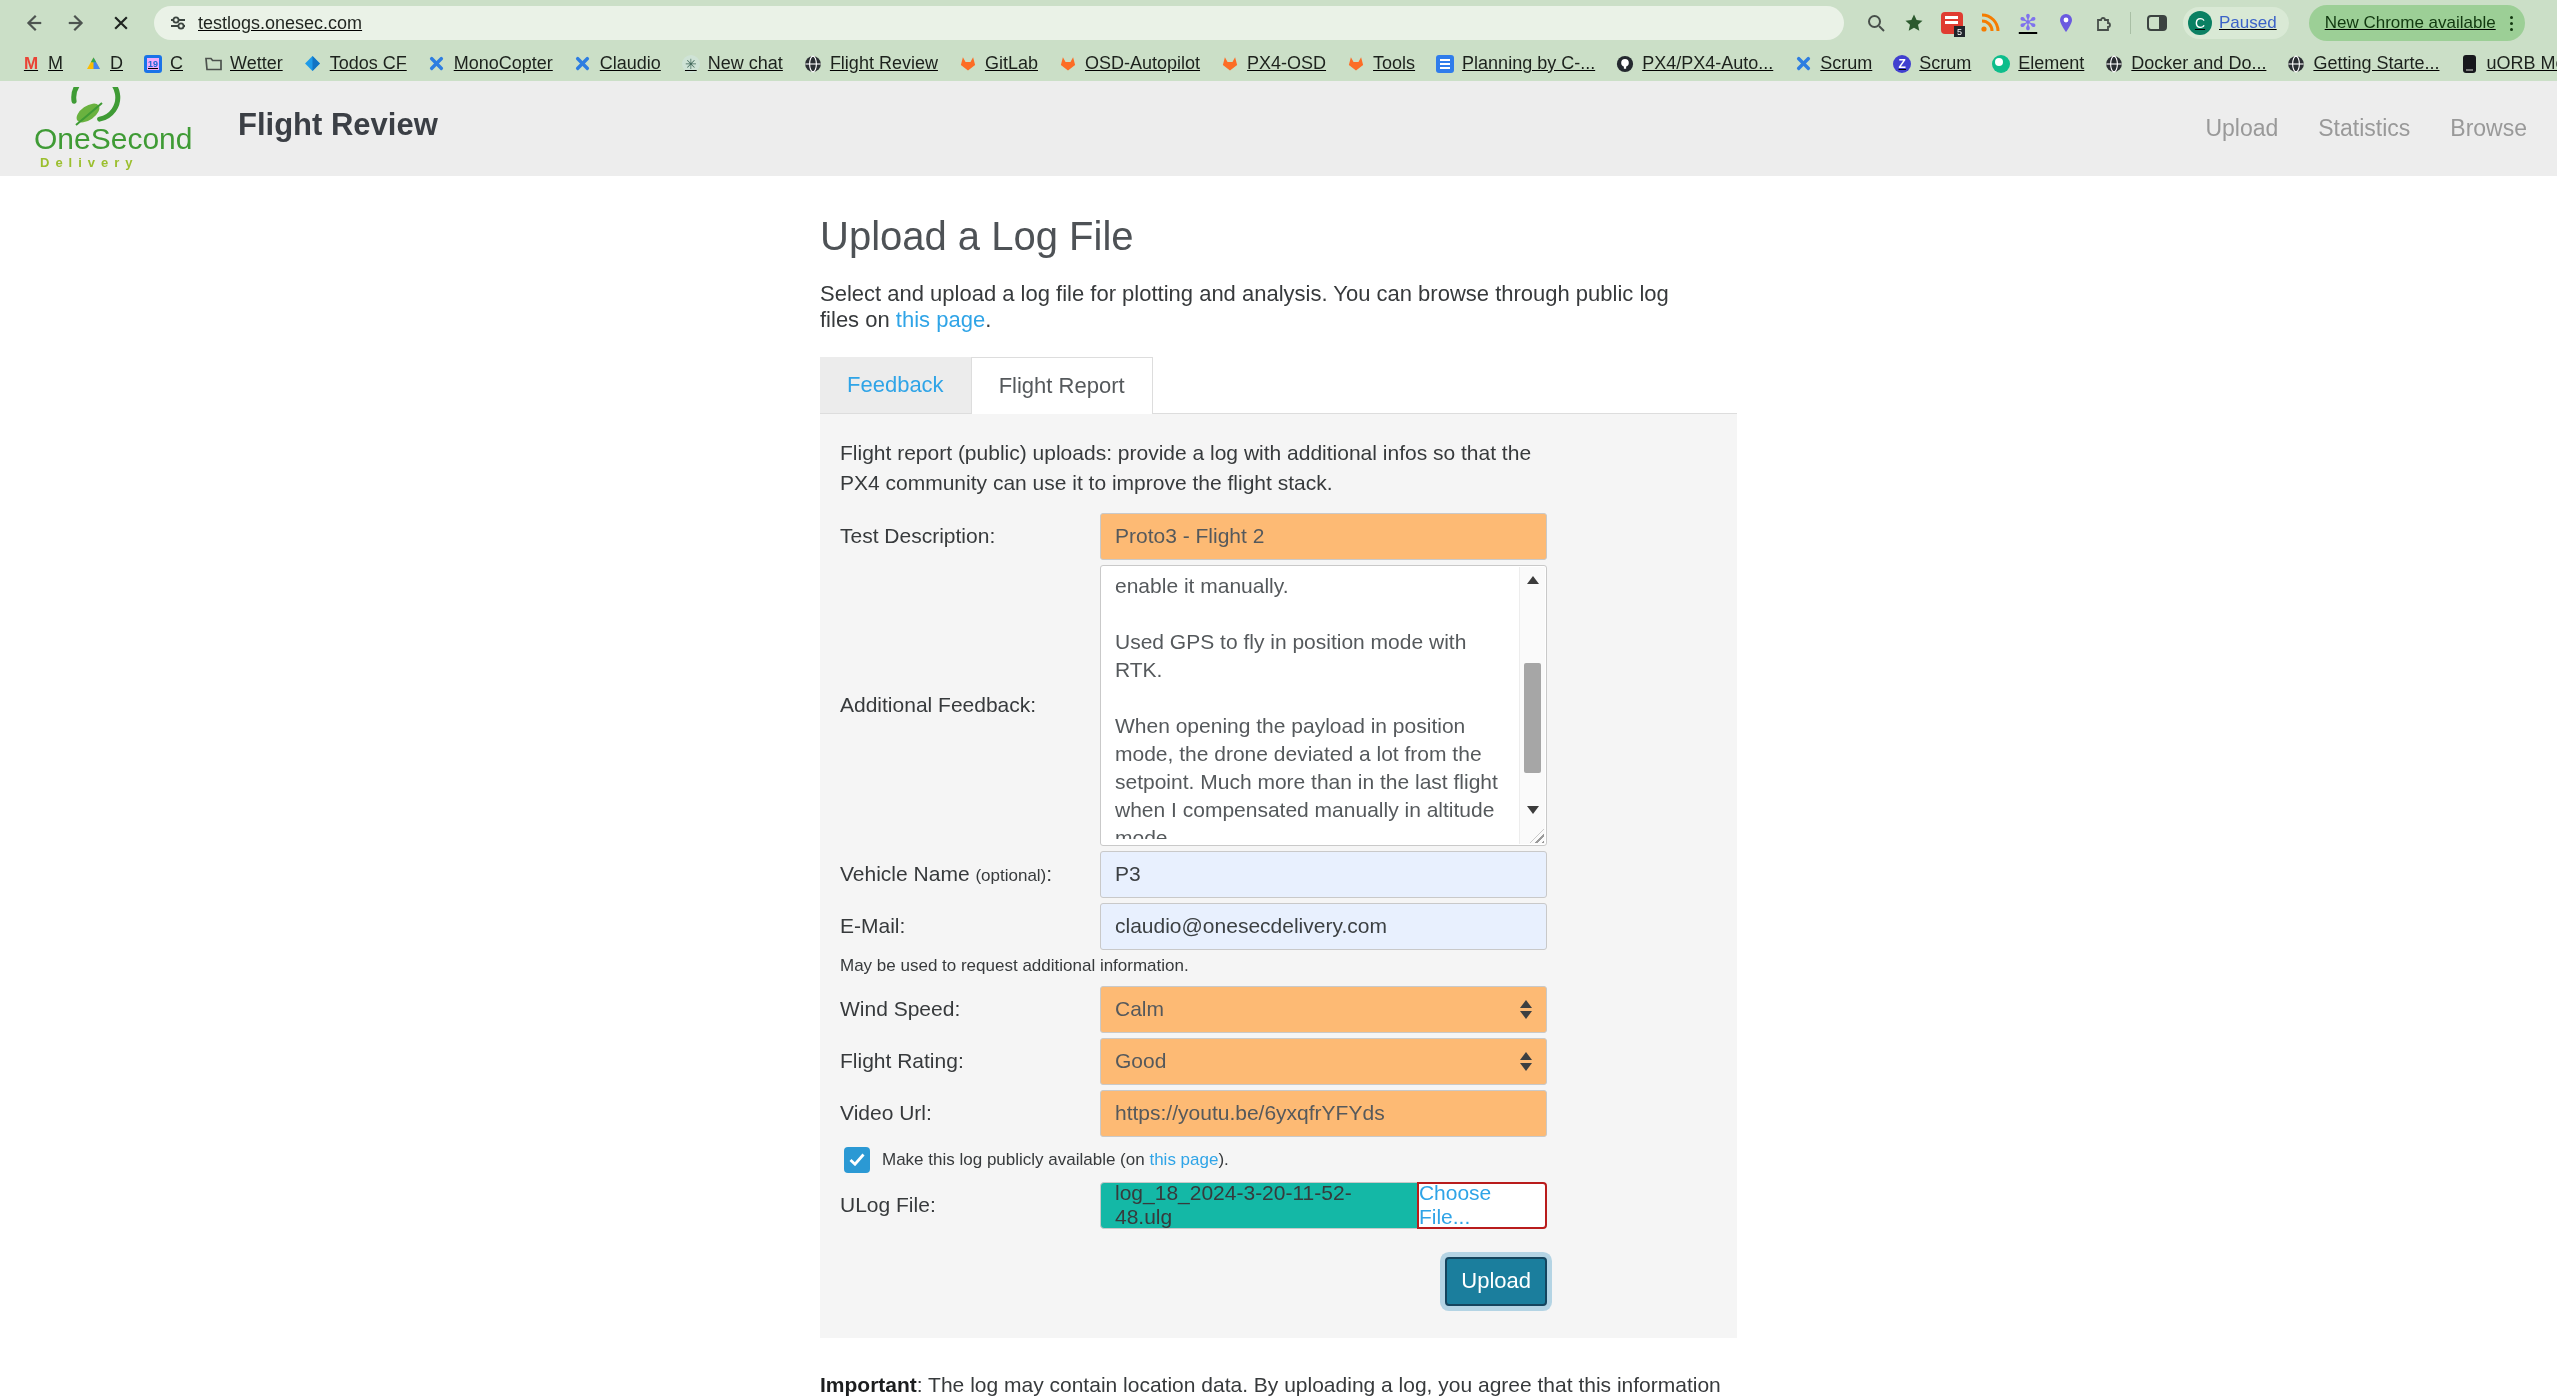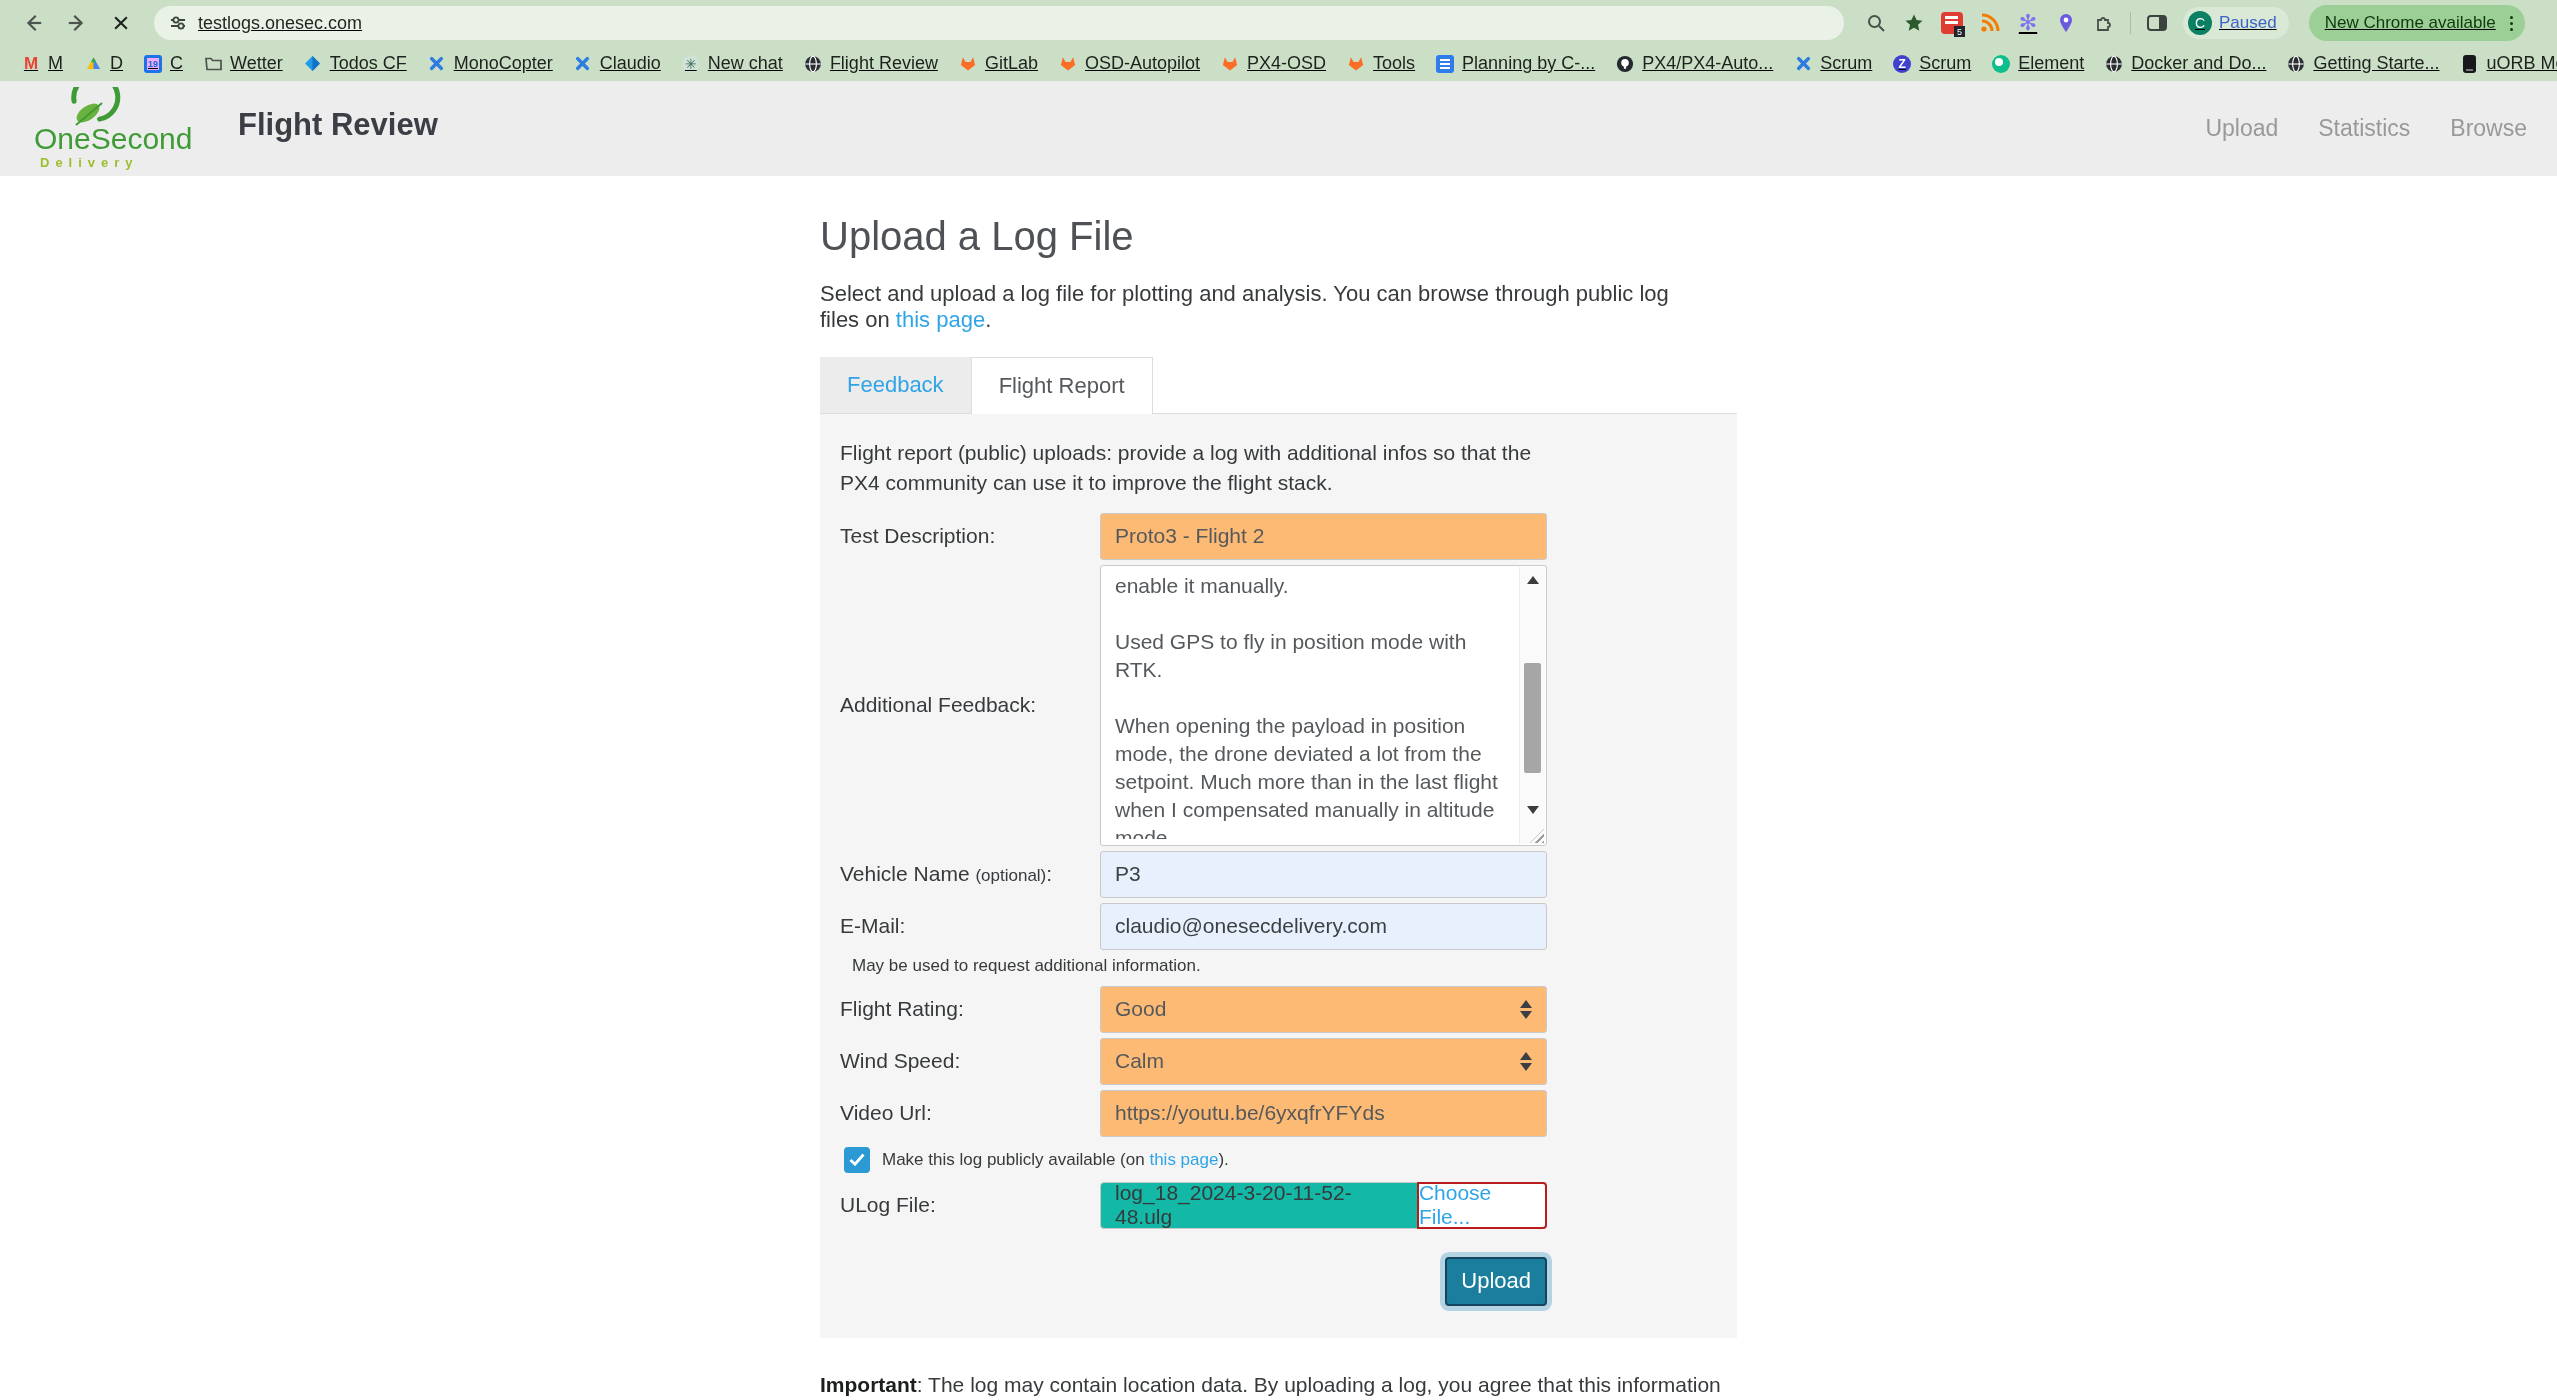--- a/index.html
+++ b/index.html
@@ -88,21 +88,21 @@
   .ta-scroll { position:absolute; top:1px; right:1px; bottom:1px; width:26px; background:#fafafa; border-left:1px solid #ededed; }
   .arr-up, .arr-dn { position:absolute; left:50%; transform:translateX(-50%); width:0; height:0;
                      border-left:6px solid transparent; border-right:6px solid transparent; }
   .arr-up { top:9px; border-bottom:8px solid #3c3c3c; }
   .arr-dn { bottom:30px; border-top:8px solid #3c3c3c; }
   .ta-thumb { position:absolute; left:4px; right:4px; top:96px; height:110px; background:#a6a6a6; border-radius:2px; }
   .ta-resize { position:absolute; right:2px; bottom:2px; width:14px; height:14px;
                background:repeating-linear-gradient(135deg, transparent 0 3px, #9a9a9a 3px 5px); 
                clip-path:polygon(100% 0, 100% 100%, 0 100%); }
 
-  .note { font-size:17px; color:#373a3c; margin:6px 0 10px 12px; }
+  .note { font-size:17px; color:#373a3c; margin:6px 0 10px 0; }
 
   .select { justify-content:space-between; cursor:default; }
   .updown { display:flex; flex-direction:column; gap:3px; align-items:center; }
   .updown i { width:0; height:0; border-left:6px solid transparent; border-right:6px solid transparent; }
   .updown .u { border-bottom:8px solid #3c3f41; }
   .updown .d { border-top:8px solid #3c3f41; }
 
   .checkrow { display:flex; align-items:center; gap:12px; margin:10px 0 9px 4px; }
   .checkbox { width:26px; height:26px; border-radius:4px; background:#2b99d4; display:flex; align-items:center; justify-content:center; flex:none; }
   .checklabel { font-size:17px; color:#373a3c; }
@@ -462,46 +462,46 @@
 
     <div class="frow">
       <div class="flabel">E-Mail:</div>
       <div class="fctrl">
           <div class="input autofill">claudio@onesecdelivery.com</div>
         </div>
     </div>
     <div class="note">May be used to request additional information.</div>
 
     <div class="frow">
+      <div class="flabel">Wind Speed:</div>
+      <div class="fctrl">
+        <div class="input select">
+          <span>Calm</span>
+          <span class="updown">
+              <i class="u"></i>
+              <i class="d"></i>
+            </span>
+        </div>
+      </div>
+    </div>
+
+    <div class="frow">
       <div class="flabel">Flight Rating:</div>
       <div class="fctrl">
         <div class="input select">
           <span>Good</span>
           <span class="updown">
               <i class="u"></i>
               <i class="d"></i>
             </span>
         </div>
       </div>
     </div>
 
     <div class="frow">
-      <div class="flabel">Wind Speed:</div>
-      <div class="fctrl">
-        <div class="input select">
-          <span>Calm</span>
-          <span class="updown">
-              <i class="u"></i>
-              <i class="d"></i>
-            </span>
-        </div>
-      </div>
-    </div>
-
-    <div class="frow">
       <div class="flabel">Video Url:</div>
       <div class="fctrl">
           <div class="input">https://youtu.be/6yxqfrYFYds</div>
         </div>
     </div>
 
     <div class="checkrow">
       <span class="checkbox">
         <svg width="16" height="13" viewBox="0 0 16 13">
             <path d="M1.5 7 L6 11.2 L14.5 1.5" fill="none" stroke="#fff" stroke-width="2.8"></path>

